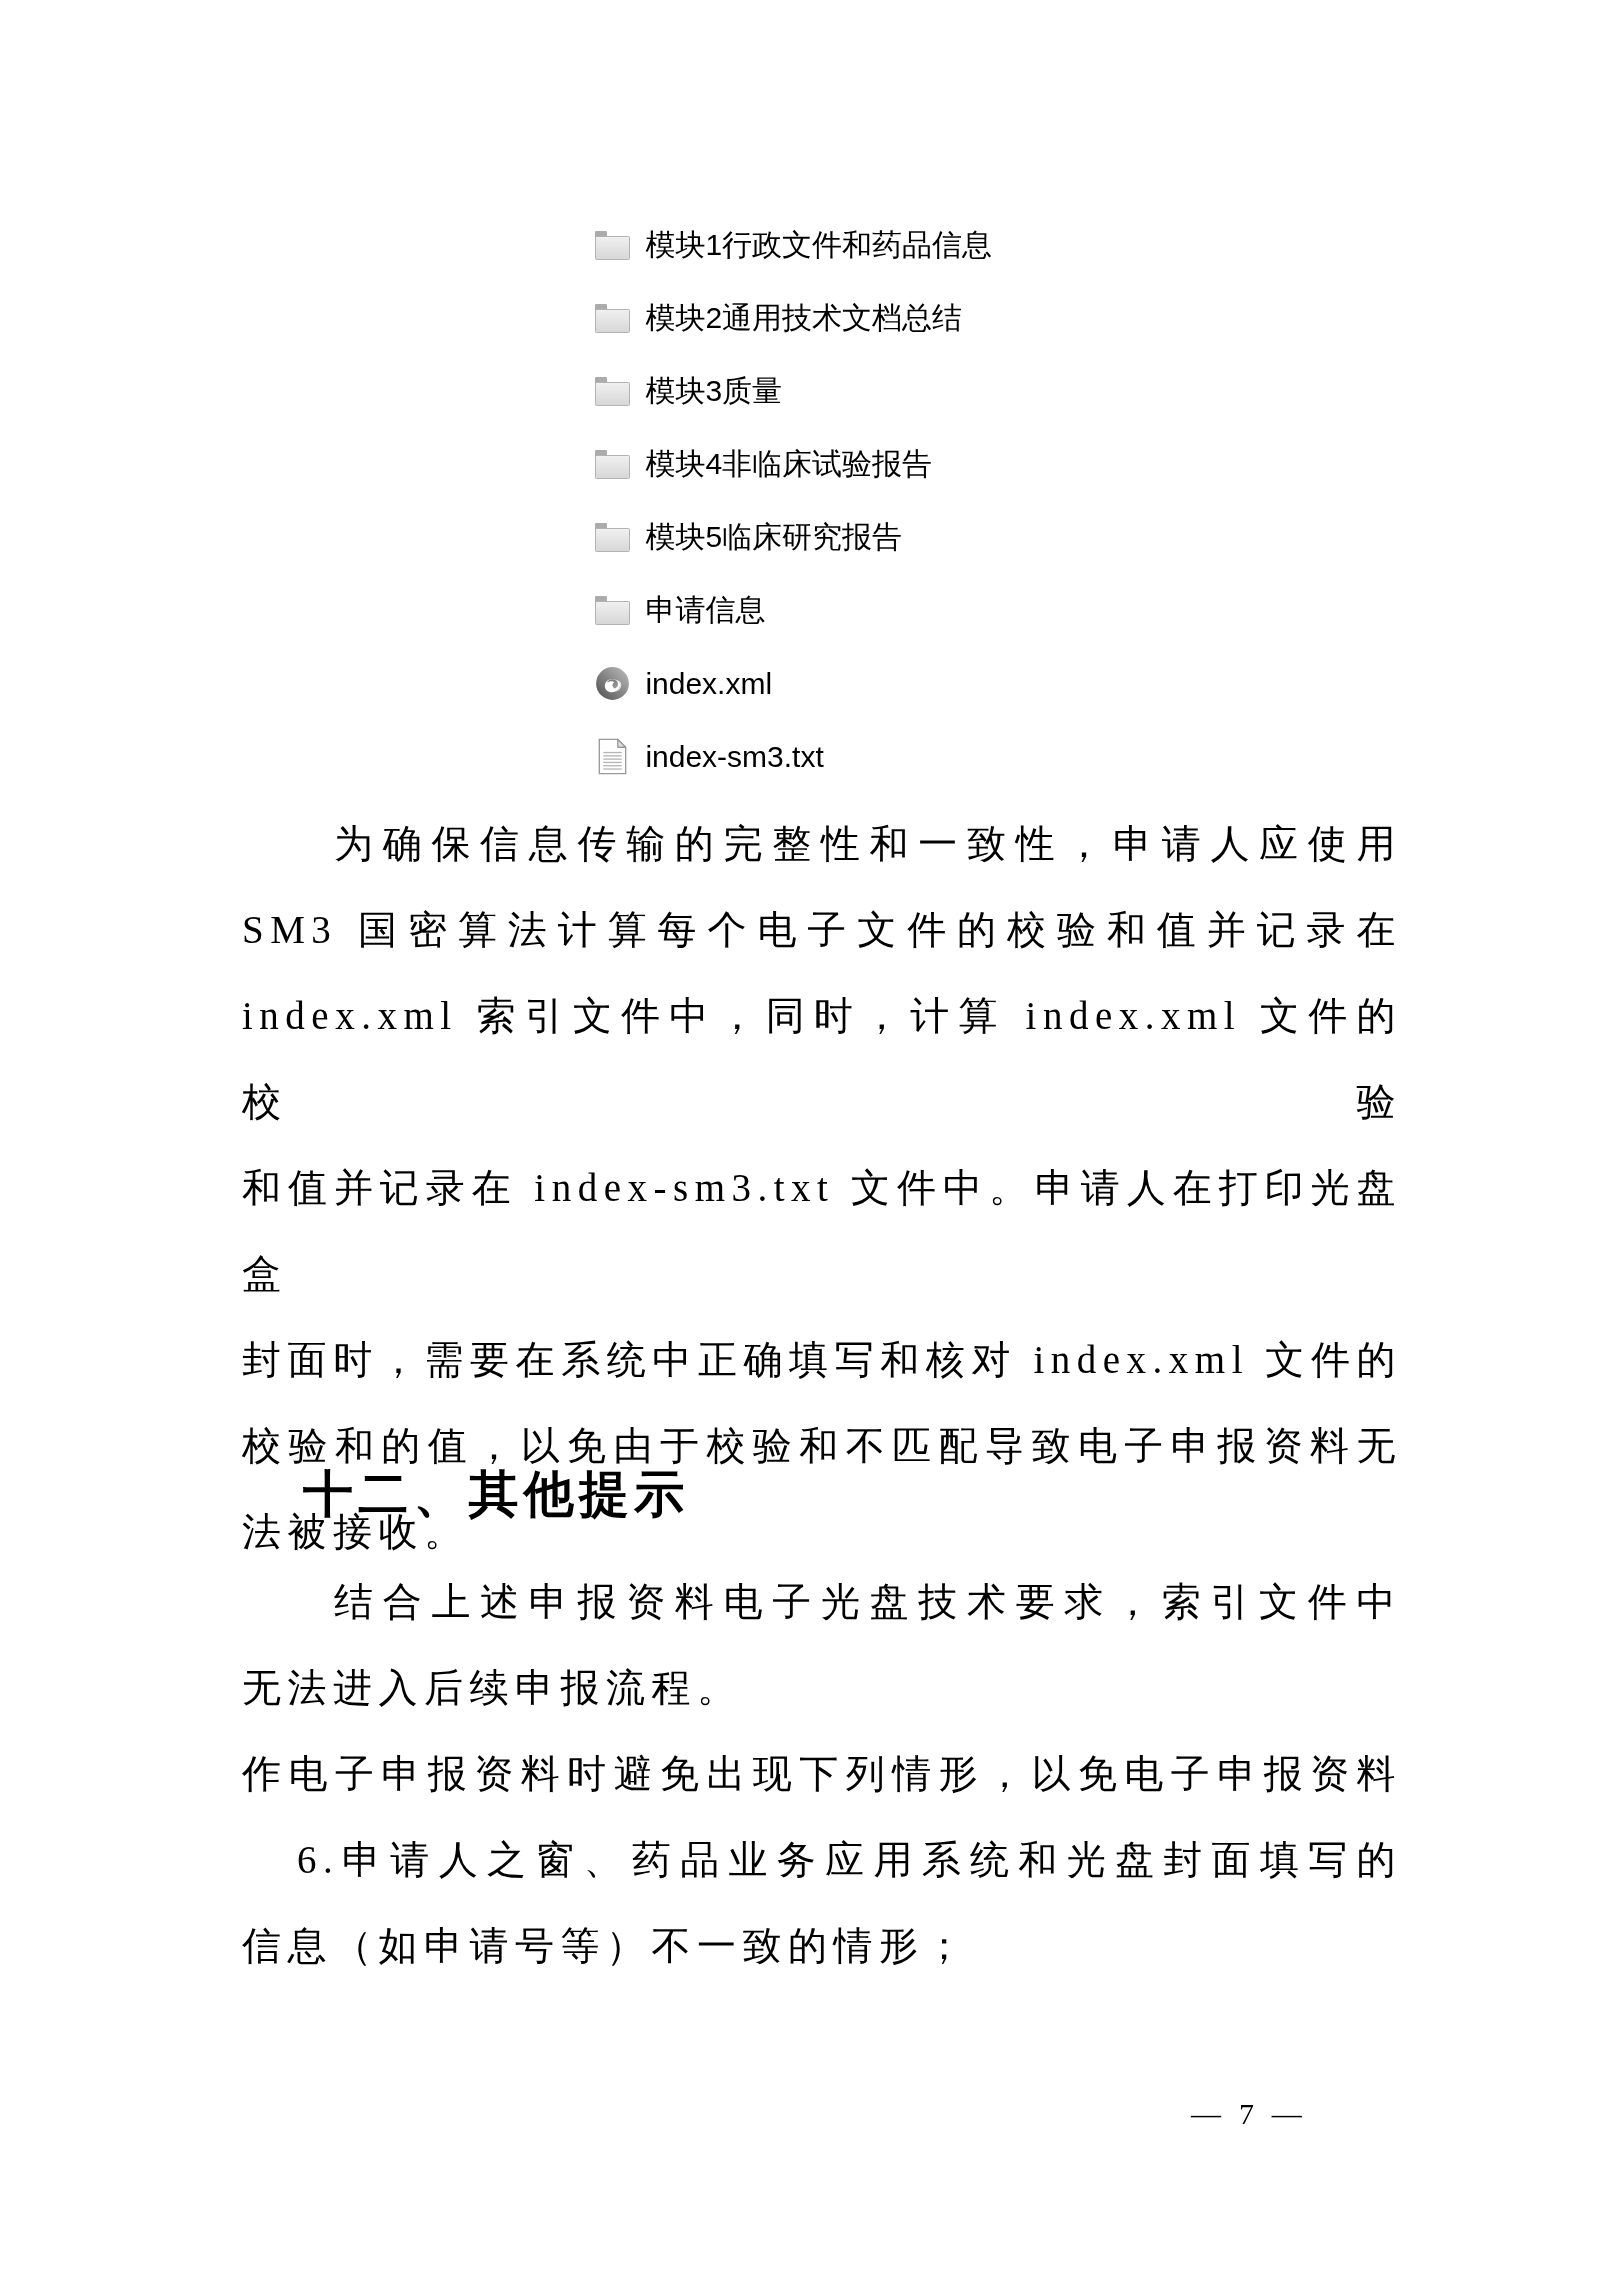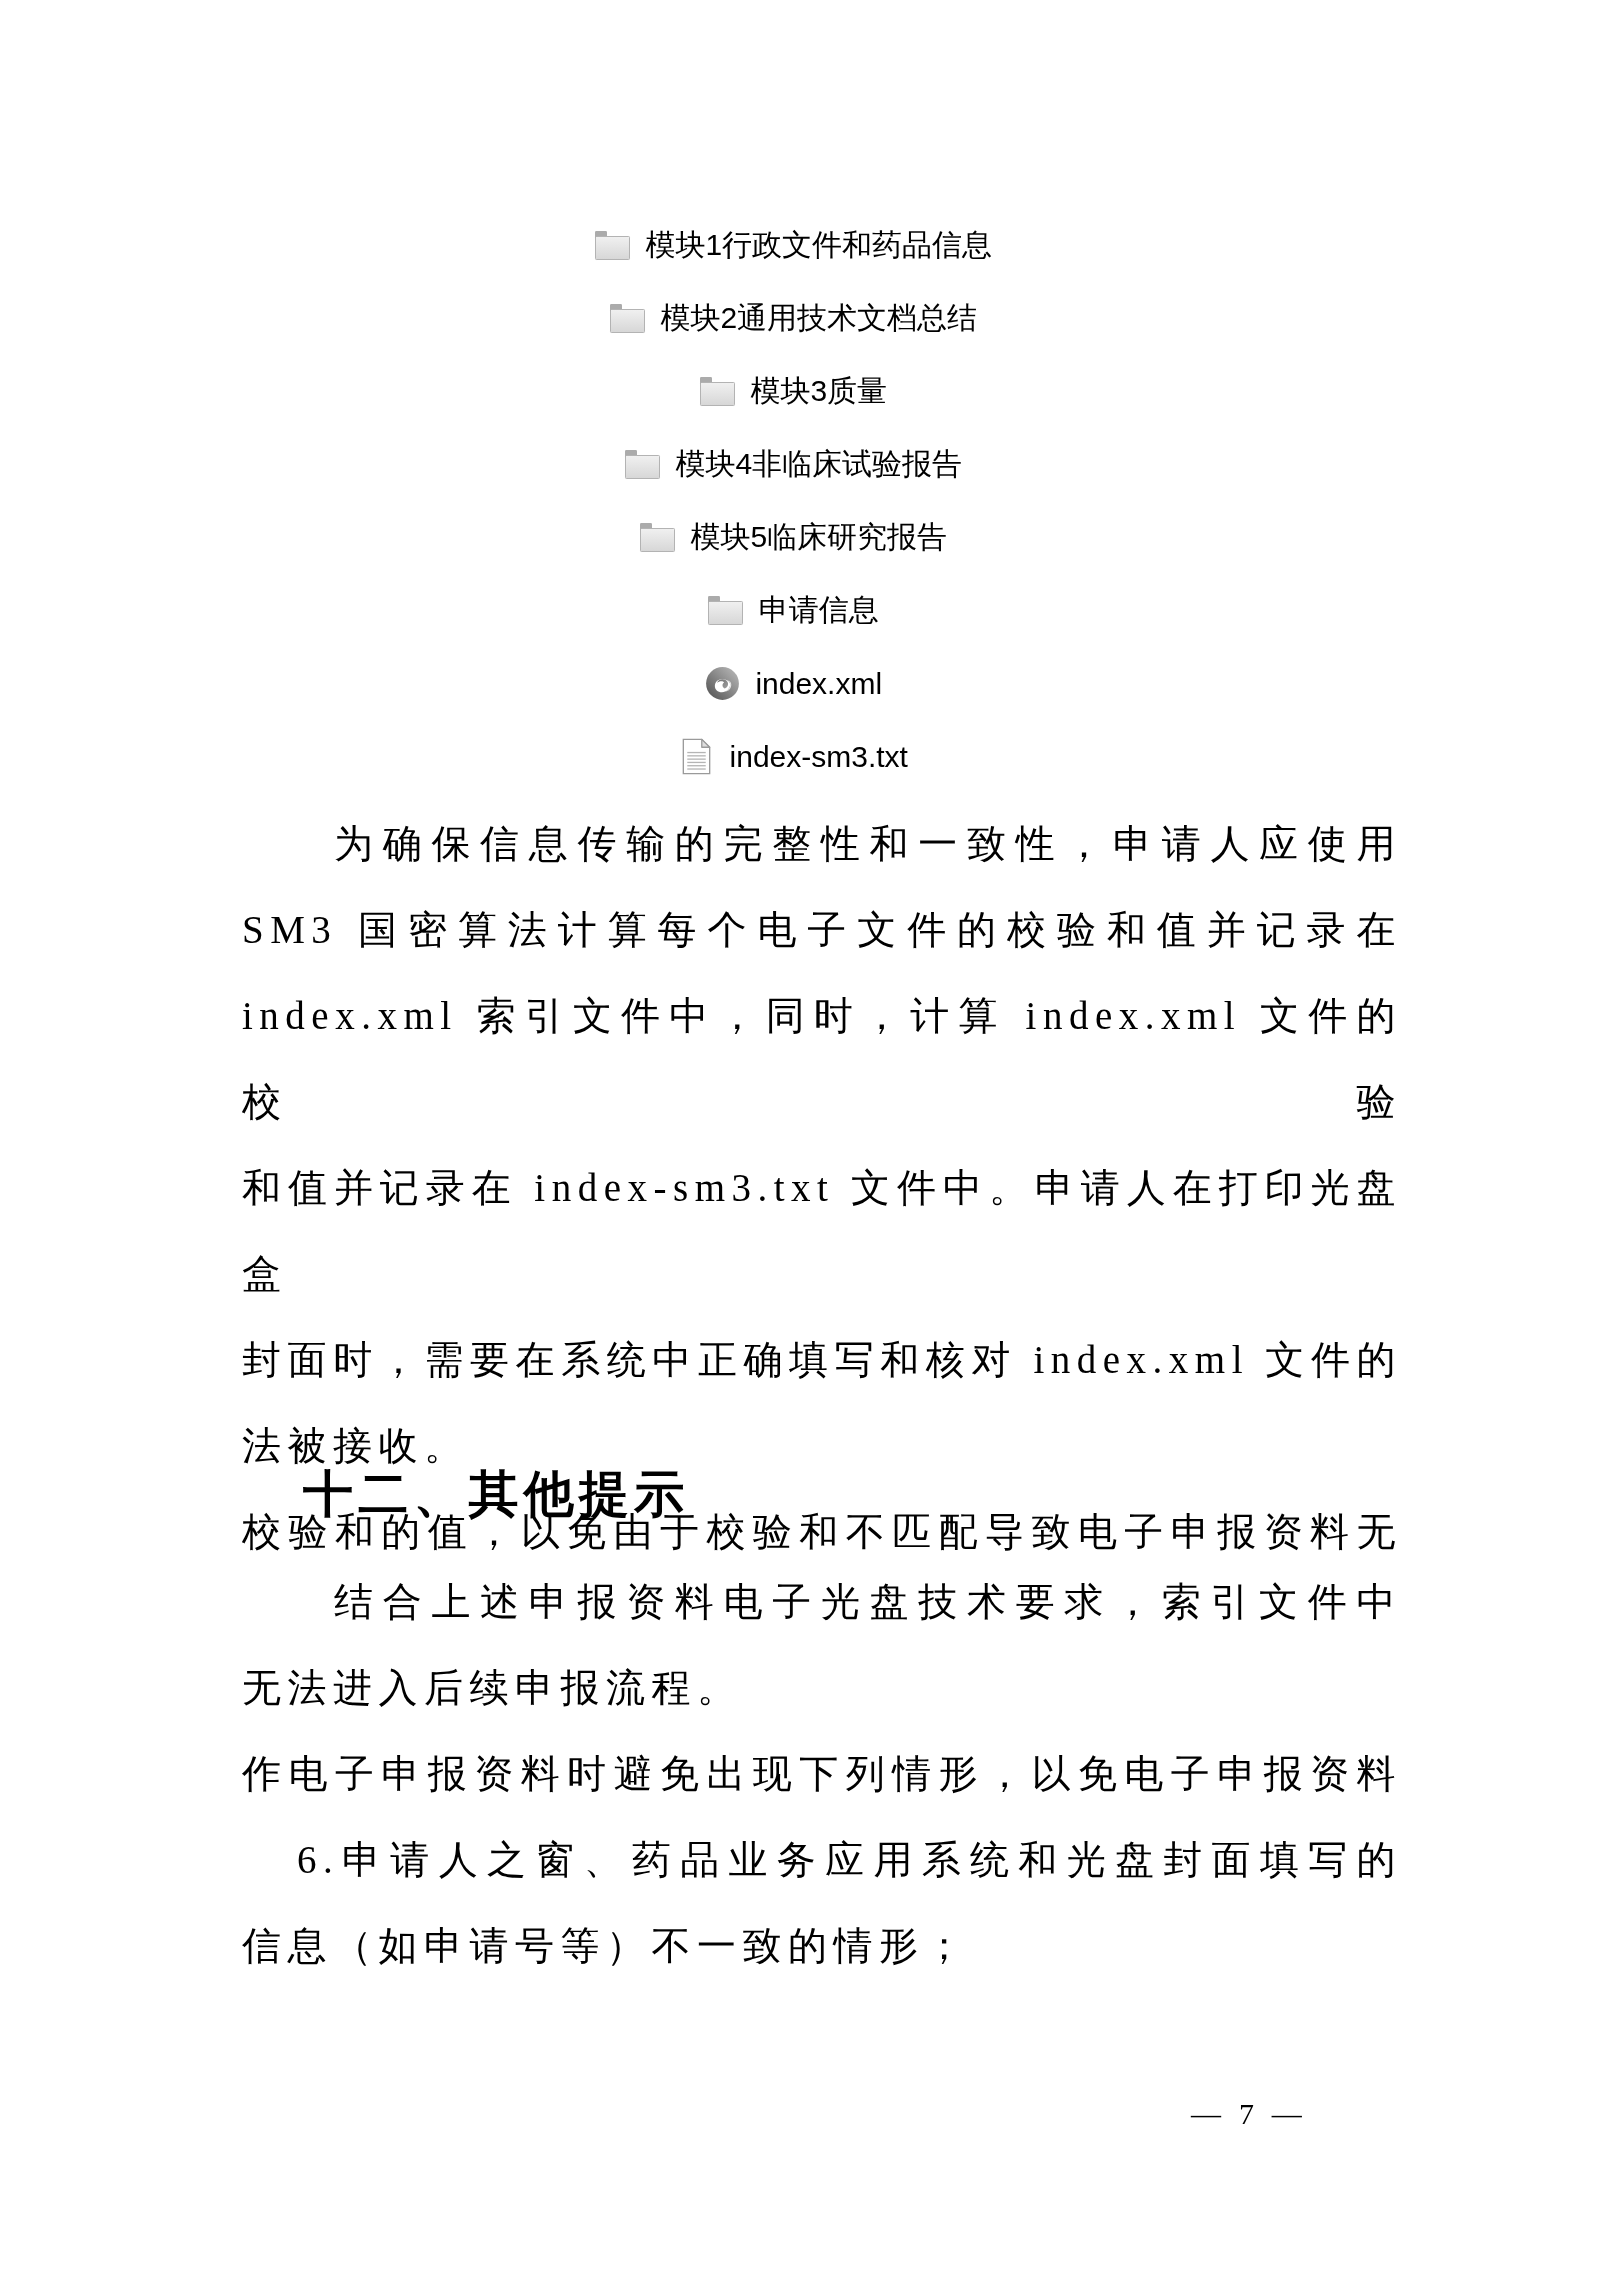--- a/index.html
+++ b/index.html
@@ -10,21 +10,21 @@
     overflow:hidden;
     font-family:"Liberation Serif", serif;
     color:#000;
   }
 
   
   .file-list{
     position:absolute;left:594px;top:209px;
   }
   .file-row{
-    display:flex;align-items:center;height:73px;justify-content:center;
+    display:flex;align-items:center;height:73px;
   }
   .file-icon{
     width:37px;height:37px;display:flex;align-items:center;justify-content:center;
     flex:0 0 37px;
   }
   .file-label{
     margin-left:14.4px;
     font-family:"Liberation Sans", sans-serif;
     font-size:30px;color:#000;white-space:nowrap;
   }
@@ -174,22 +174,22 @@
   </div>
 
 </div>
 
 <div class="text-block" style="top:801px;">
   <div class="line indent">为确保信息传输的完整性和一致性，申请人应使用</div>
   <div class="line">SM3 国密算法计算每个电子文件的校验和值并记录在</div>
   <div class="line">index.xml 索引文件中，同时，计算 index.xml 文件的校验</div>
   <div class="line">和值并记录在 index-sm3.txt 文件中。申请人在打印光盘盒</div>
   <div class="line">封面时，需要在系统中正确填写和核对 index.xml 文件的</div>
+  <div class="line">校验和的值，以免由于校验和不匹配导致电子申报资料无</div>
   <div class="line last">法被接收。</div>
-  <div class="line">校验和的值，以免由于校验和不匹配导致电子申报资料无</div>
 </div>
 
 <div class="section-heading">十二、其他提示</div>
 
 <div class="text-block sec2" style="top:1559px;">
   <div class="line indent">结合上述申报资料电子光盘技术要求，索引文件中</div>
   <div class="line last">无法进入后续申报流程。</div>
   <div class="line">作电子申报资料时避免出现下列情形，以免电子申报资料</div>
   <div class="line indent-item">6.申请人之窗、药品业务应用系统和光盘封面填写的</div>
   <div class="line last">信息（如申请号等）不一致的情形；</div>

